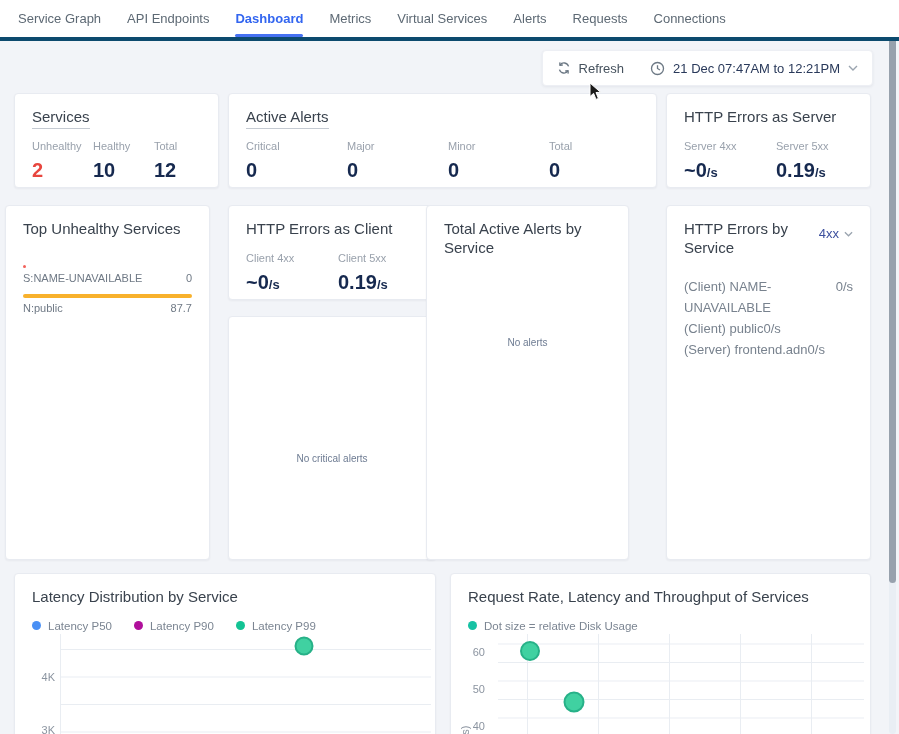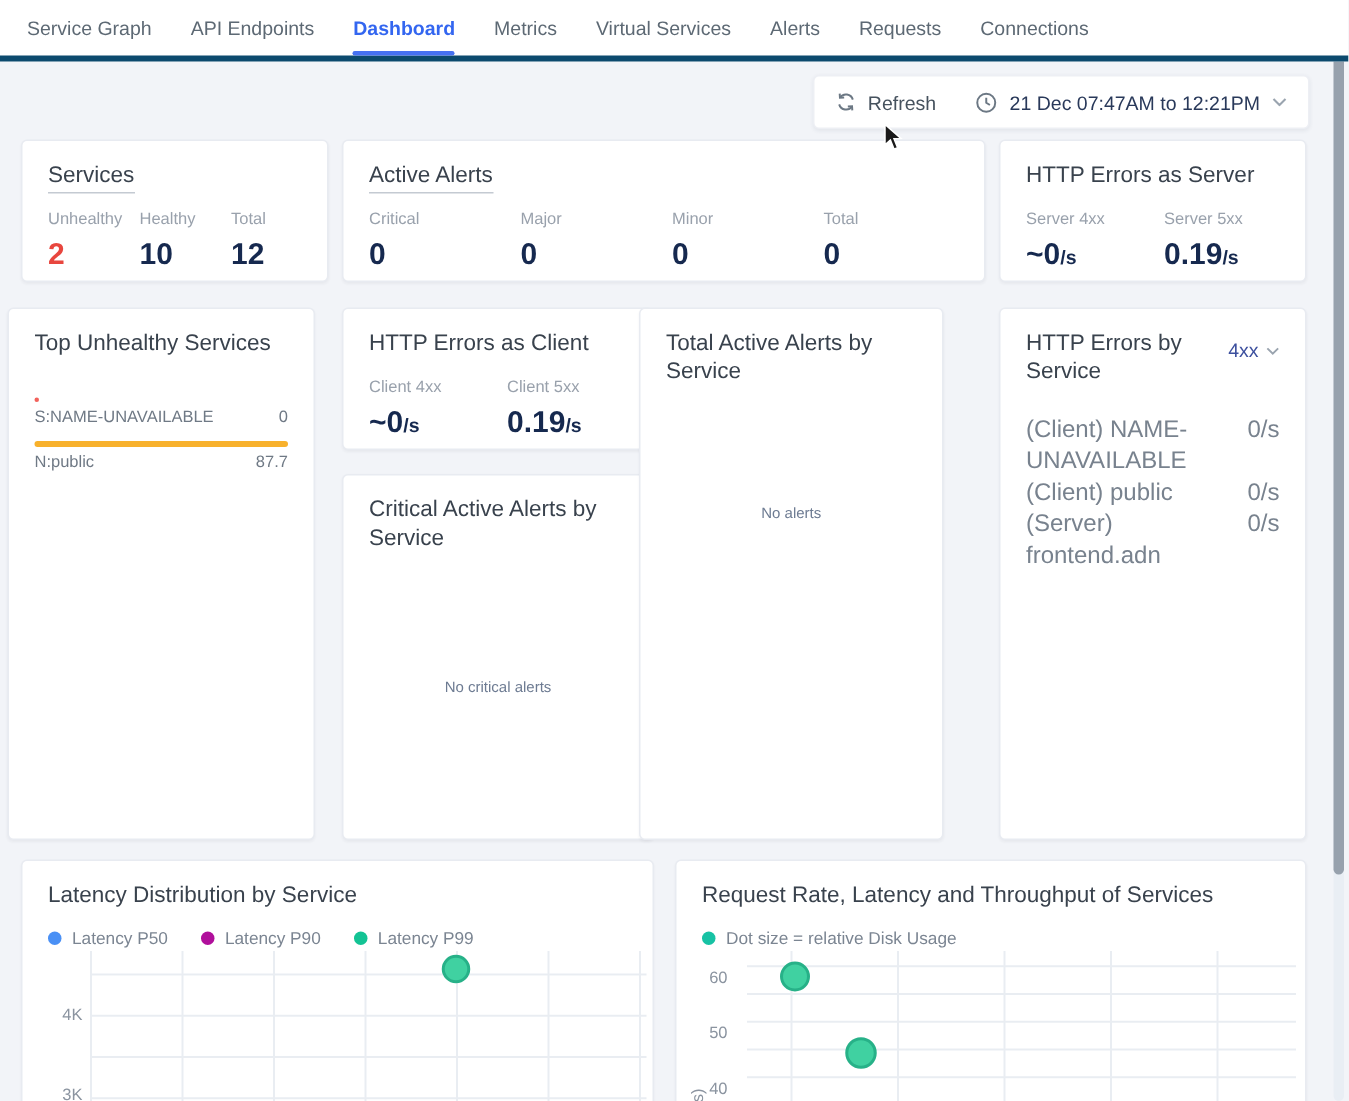--- a/index.html
+++ b/index.html
@@ -54,21 +54,21 @@
   .tu-bar.orange { width:100%; height:4px; background:#f8b12c; }
   .tu-row { display:flex; justify-content:space-between; font-size:11px; color:#6f7985; margin:4px 0 10px; }
   
   .empty-wrap { position:absolute; left:0; right:0; top:60px; bottom:20px; display:flex; align-items:center; justify-content:center; }
   .empty-text { font-size:10px; color:#6d7b92; }
   
   .hbs-head { display:flex; justify-content:space-between; align-items:flex-start; }
   .hbs-title { width:122px; }
   .hbs-filter { display:flex; align-items:center; gap:5px; font-size:13px; color:#3d509e; margin-top:6px; cursor:pointer; background:none; border:none; font-family:inherit; }
   .hbs-rows { margin-top:18px; }
-  .hbs-row { display:flex; justify-content:space-between; font-size:16px; color:#78828e; line-height:21px; }
+  .hbs-row { display:flex; font-size:13px; color:#78828e; line-height:21px; }
   
   .legend { display:flex; gap:22px; align-items:center; margin-top:13px; }
   .legend-item { display:flex; align-items:center; gap:7px; font-size:11.5px; color:#7b8592; cursor:pointer; }
   .legend-dot { width:9px; height:9px; border-radius:50%; }
   .dot-p50 { background:#4a90f5; } .dot-p90 { background:#b00f9b; } .dot-p99 { background:#13c394; } .dot-disk { background:#17c2a4; }
   .plot { position:absolute;
           background-image:linear-gradient(to right,#e9edf2 1px,transparent 1px),
                            linear-gradient(to bottom,#e9edf2 1px,transparent 1px); }
   #plot-latency { left:45px; top:60px; width:371px; height:116px; background-size:61px 27.5px; background-position:0 0,0 15px; }
   #plot-scatter { left:47px; top:60px; width:366px; height:116px; background-size:71px 18.5px; background-position:29px 0,0 9.5px; }
@@ -205,21 +205,20 @@
       <div class="stat-value"><span>~0</span><span class="unit">/s</span></div>
     </div>
     <div class="stat w92">
       <div class="stat-label">Client 5xx</div>
       <div class="stat-value"><span>0.19</span><span class="unit">/s</span></div>
     </div>
   </div>
 </section>
 
 <section class="card" id="card-critical">
-  <div class="card-title">Critical Active Alerts by Service</div>
   <div class="empty-wrap">
     <span class="empty-text">No critical alerts</span>
   </div>
 </section>
 
 <section class="card" id="card-total">
   <div class="card-title">Total Active Alerts by Service</div>
   <div class="empty-wrap" style="bottom:140px;">
     <span class="empty-text">No alerts</span>
   </div>

